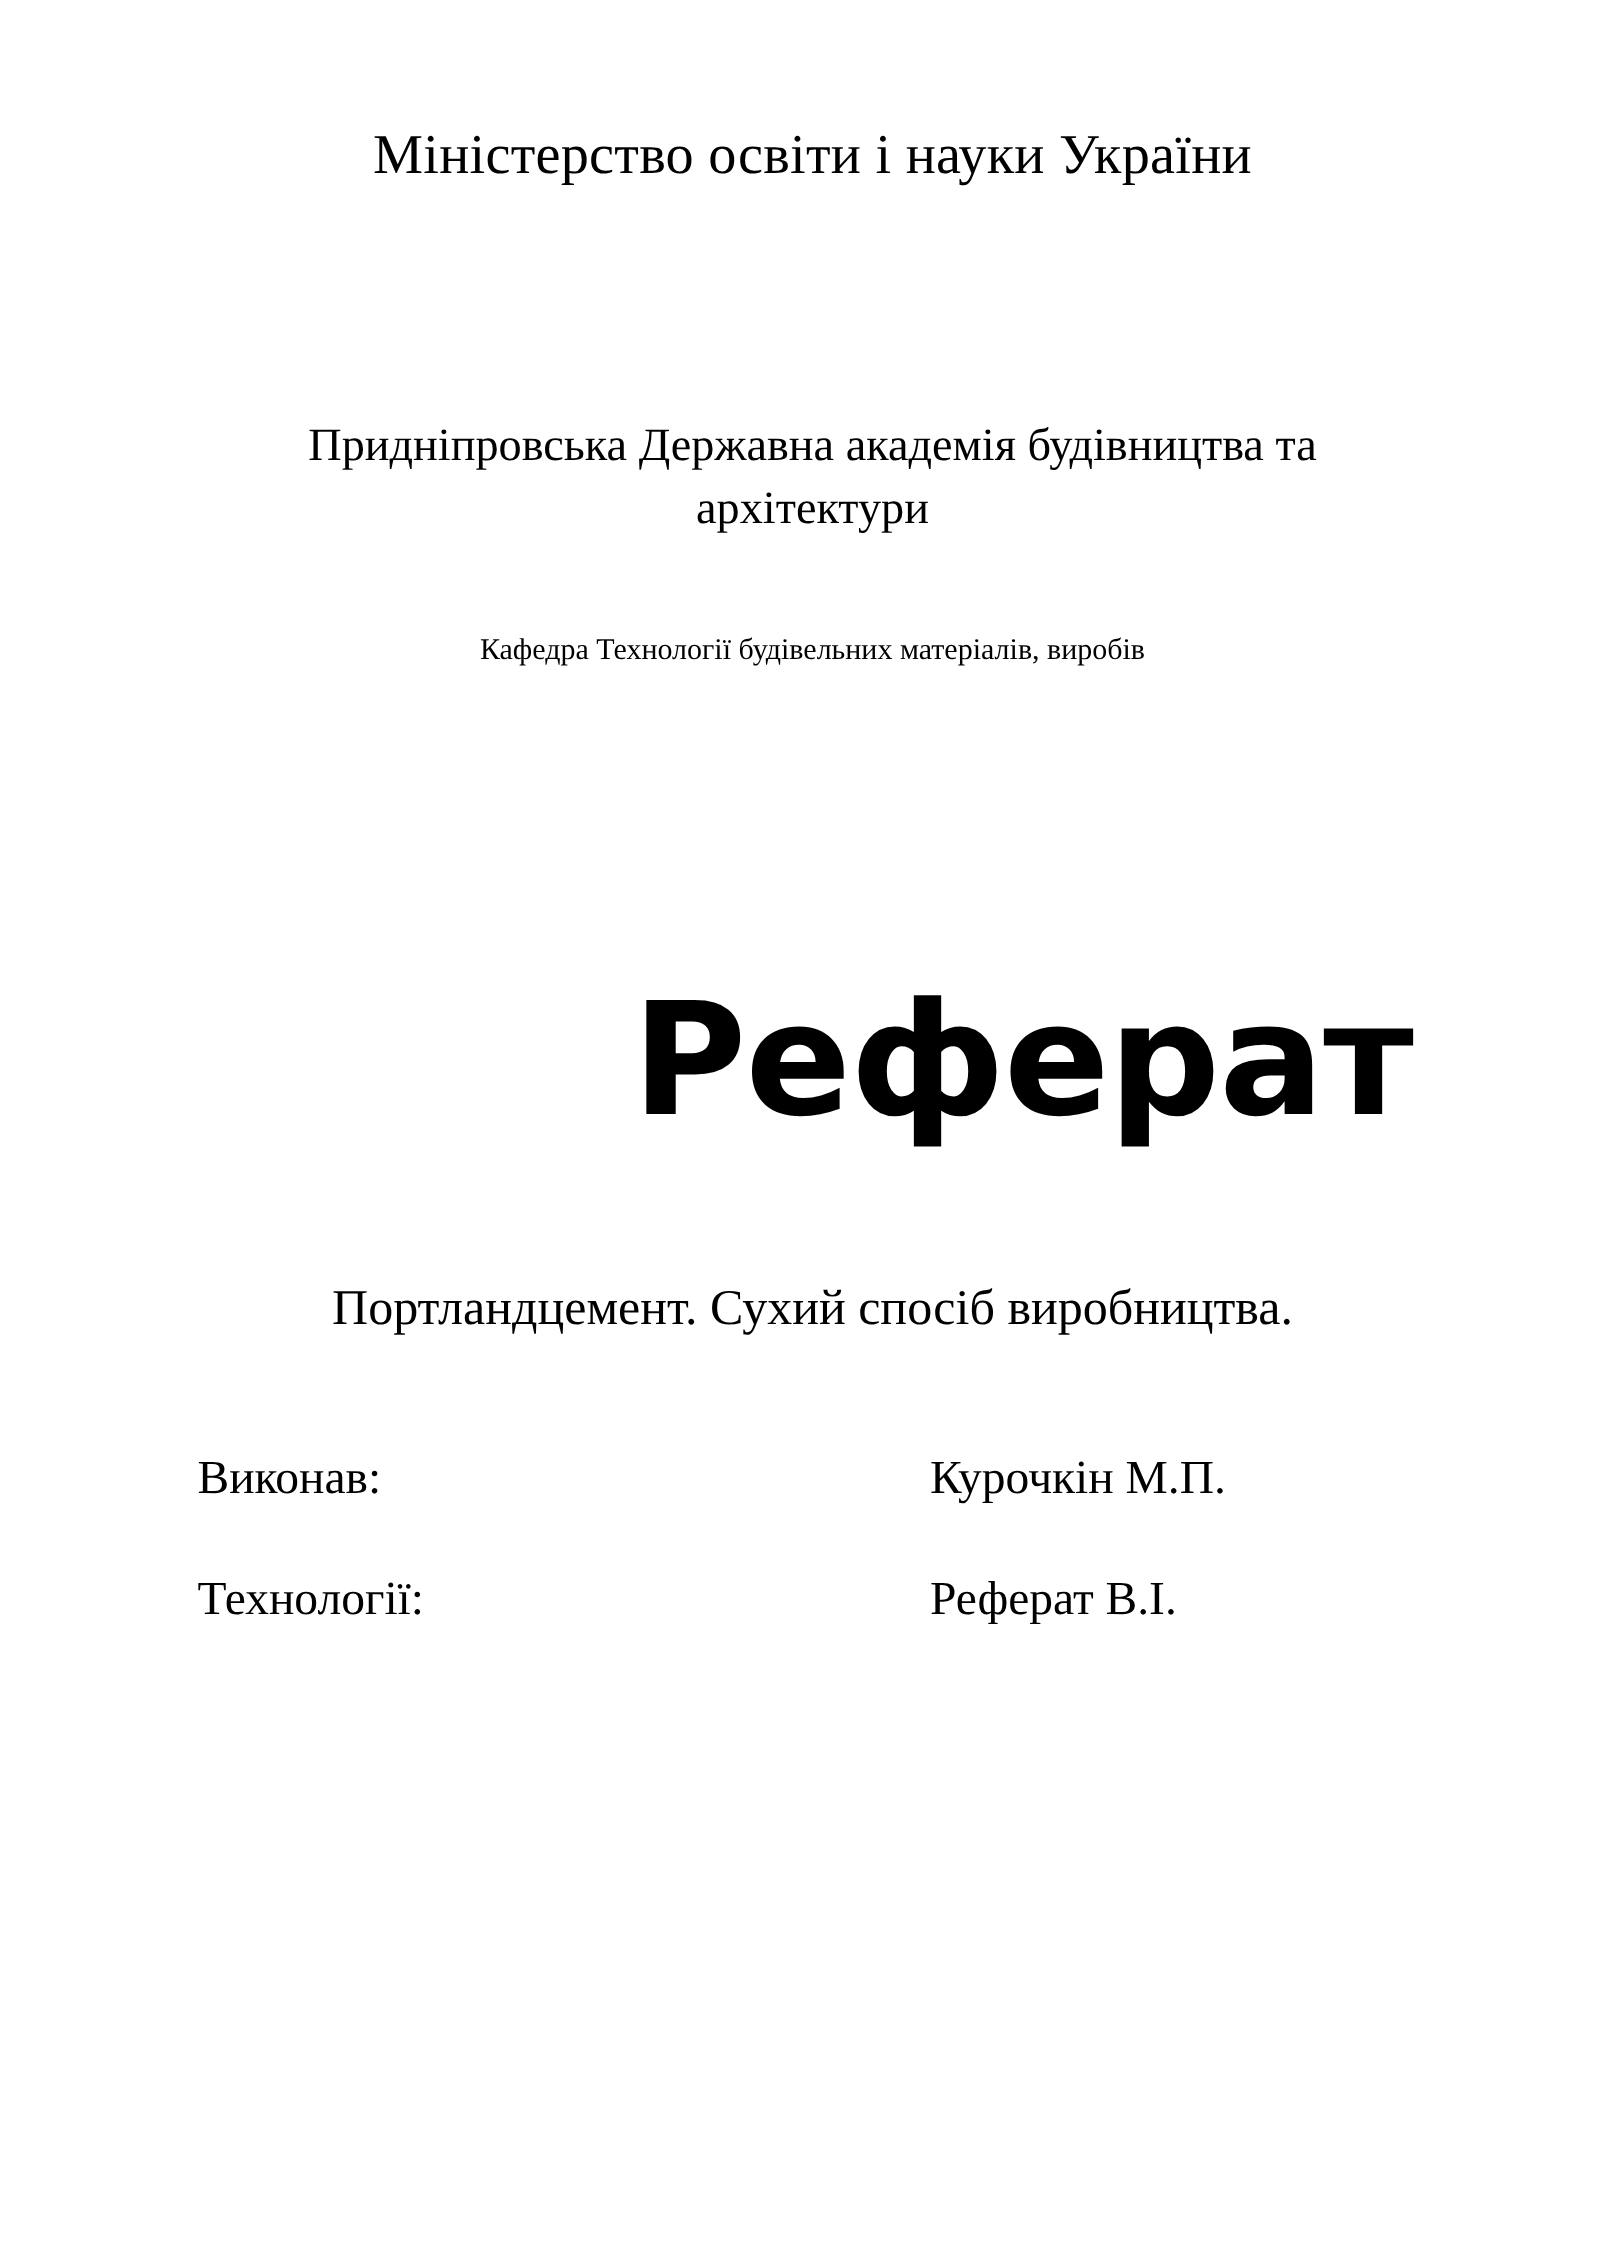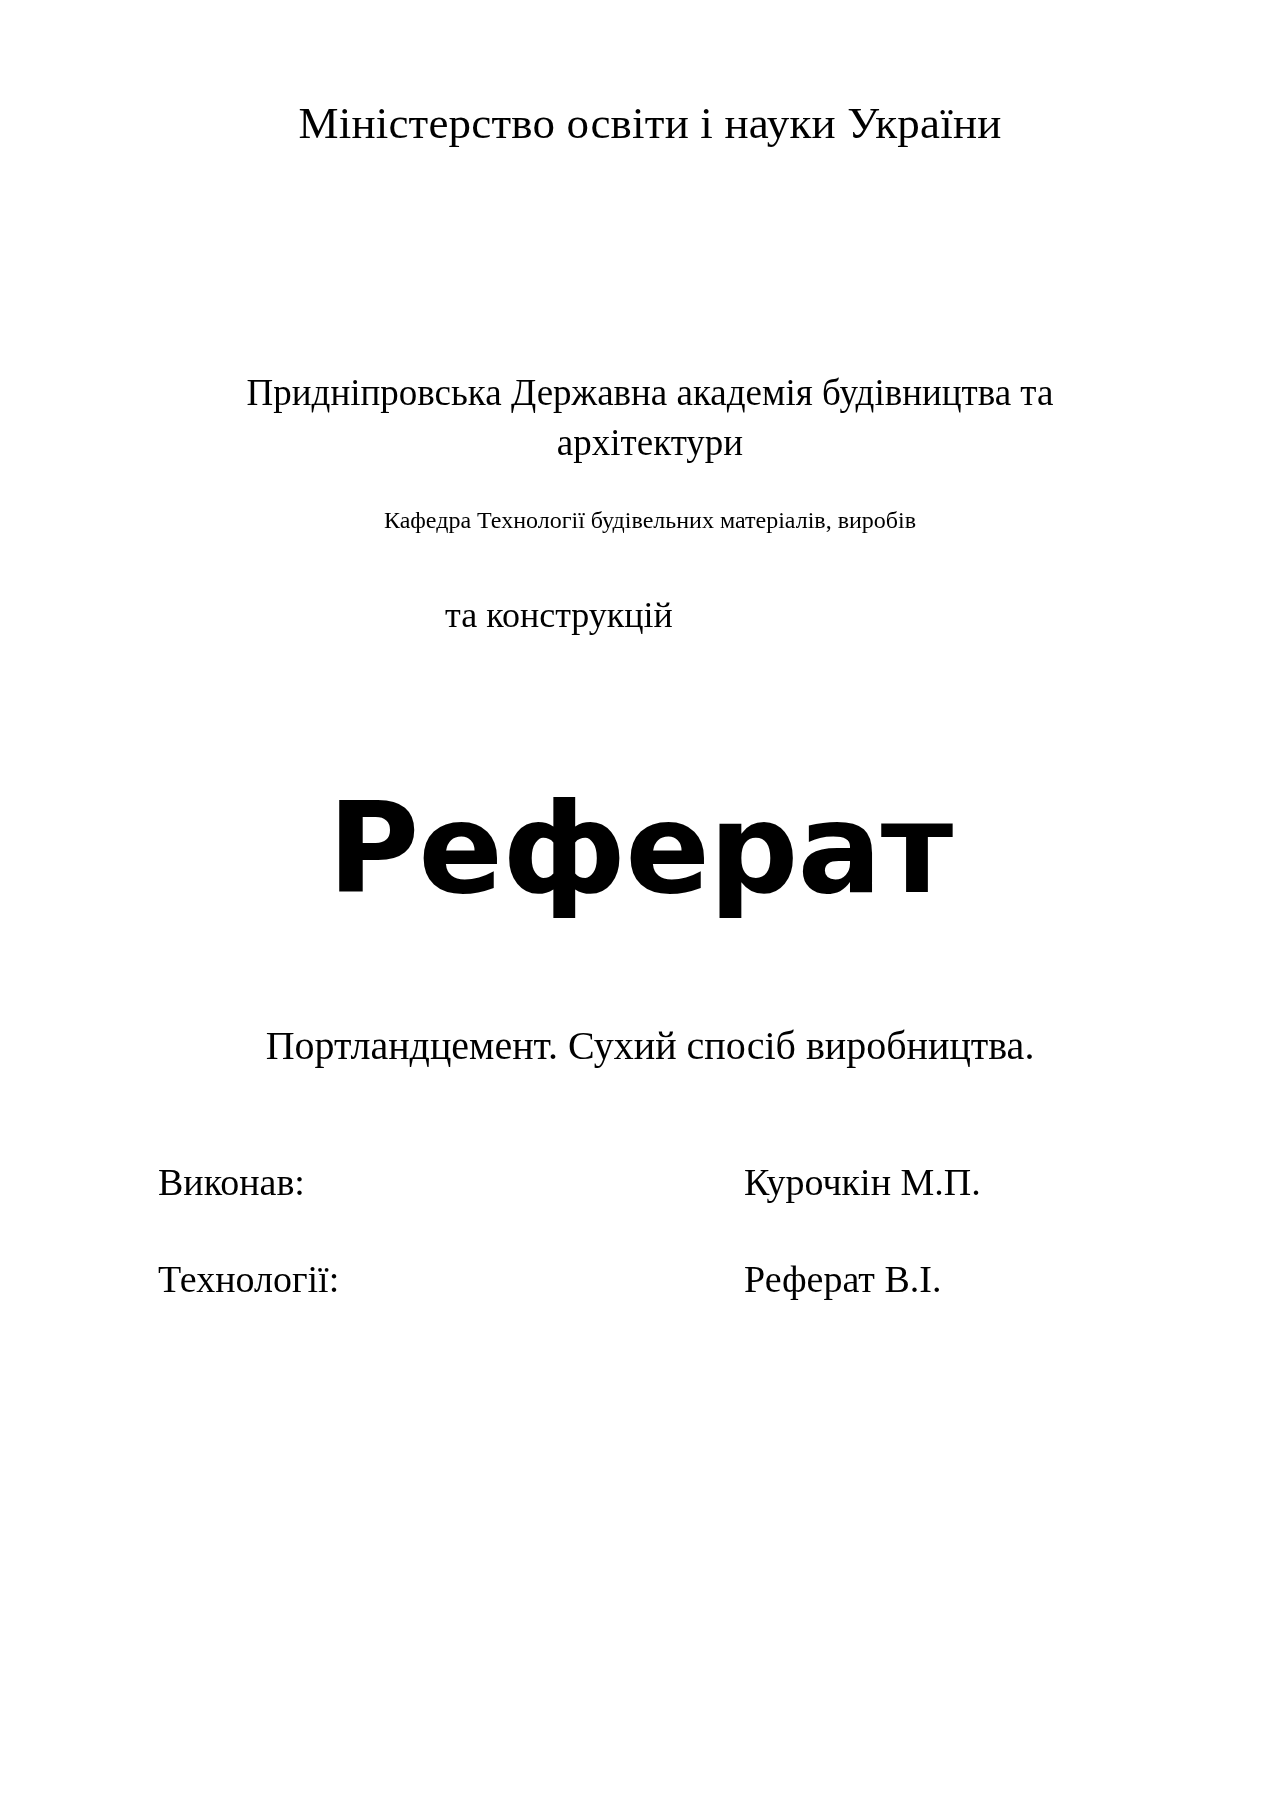--- a/index.html
+++ b/index.html
@@ -44,21 +44,20 @@
   }
 
   .academy {
     position: absolute;
     left: 0;
     top: 332px;
     width: 1000px;
     text-align: center;
     font-size: 37px;
     line-height: 1.35;
-    margin-top: 36px;
   }
 
   .department {
     position: absolute;
     left: 0;
     top: 505px;
     width: 1000px;
     text-align: center;
     font-size: 24px;
     line-height: 1.3;
@@ -74,21 +73,21 @@
     line-height: 1.3;
     padding-right: 182px;
     box-sizing: border-box;
   }
 
   .doc-type {
     position: absolute;
     left: 0;
     top: 780px;
     width: 1000px;
-    text-align: center;
+    text-align: right;
     font-family: "DejaVu Sans", sans-serif;
     font-weight: bold;
     font-size: 125px;
     line-height: 1.1;
     letter-spacing: -1px;
     padding-right: 20px;
     box-sizing: border-box;
   }
 
   .subject {
@@ -132,21 +131,20 @@
 
 <div class="page">
   <div class="content">
 
     <div class="ministry">Міністерство освіти і науки України</div>
 
     <div class="academy">Придніпровська Державна академія будівництва та архітектури</div>
 
     <div class="department">Кафедра Технології будівельних матеріалів, виробів</div>
 
-    <div class="department-2">та  конструкцій</div>
 
     <div class="doc-type">Реферат</div>
 
     <div class="subject">Портландцемент. Сухий спосіб виробництва.</div>
 
     <div class="signatures">
       <div class="sig-row">
         <span class="sig-role">Виконав:</span>
         <span class="sig-name">Курочкін М.П.</span>
       </div>

